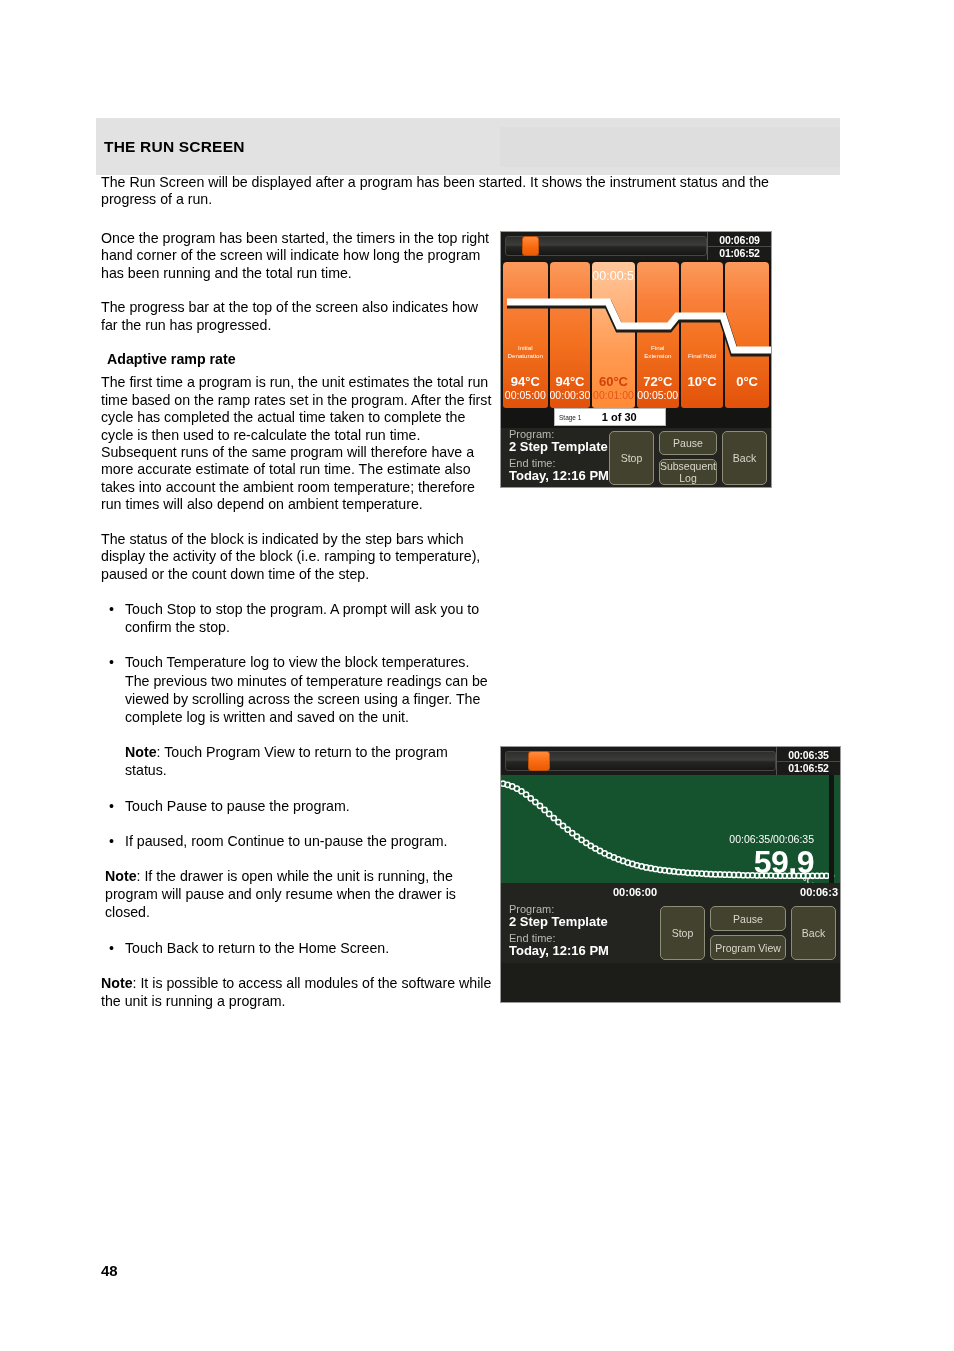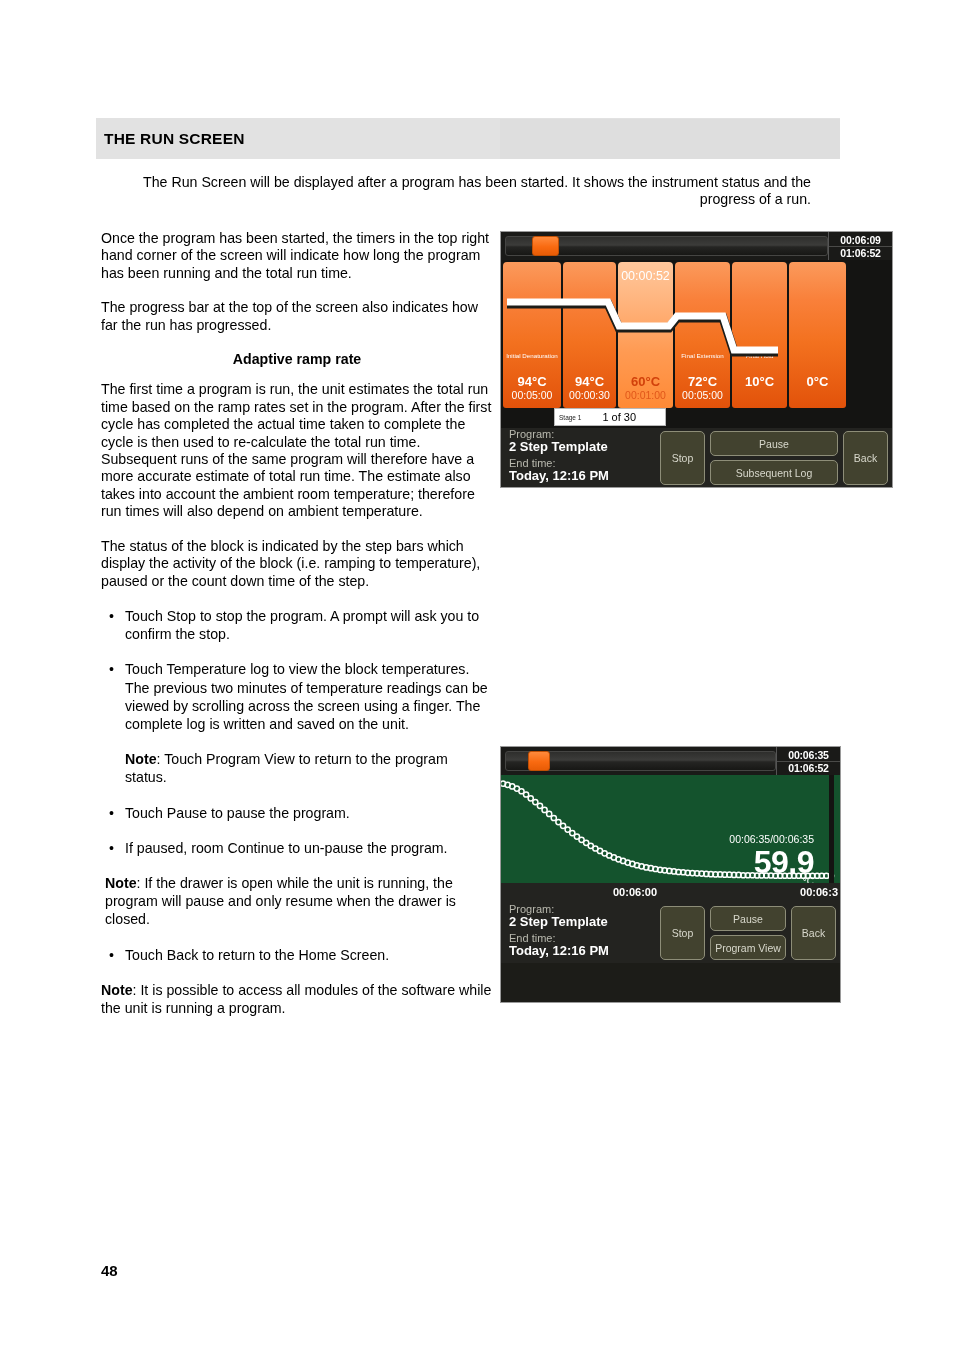--- a/index.html
+++ b/index.html
@@ -15,21 +15,21 @@
     color: #000000;
     overflow: hidden;
   }
 
   
   .header-band {
     position: absolute;
     left: 96px;
     top: 118px;
     width: 744px;
-    height: 41px;
+    height: 57px;
     background: #e2e2e2;
     display: flex;
     align-items: center;
   }
   .header-band .band-left {
     width: 404px;
     height: 40px;
     background: #e2e2e2;
     display: flex;
     align-items: center;
@@ -59,22 +59,21 @@
     font-size: 14.2px;
     line-height: 17.4px;
     margin: 0 0 17px 0;
     text-align: left;
   }
   .para.wide { width: 700px; }
   .subhead {
     font-size: 14.2px;
     line-height: 17.4px;
     font-weight: bold;
-    margin: 13px;
-    text-align: center;
+    margin: 6px;
   }
   .bullet {
     font-size: 14.2px;
     line-height: 18.2px;
     margin: 0 0 17px 0;
     padding-left: 24px;
     position: relative;
   }
   .bullet::before {
     content: "\2022";
@@ -105,21 +104,21 @@
   }
 
   
   .device {
     position: absolute;
     background: #1c1c18;
     border: 1px solid #9a9a9a;
     box-sizing: border-box;
     overflow: hidden;
   }
-  #device-program-view { left: 500px; top: 231px; width: 393px; height: 257px; }
+  #device-program-view { left: 500px; top: 231px; width: 272px; height: 257px; }
   #device-temp-log     { left: 500px; top: 746px; width: 341px; height: 257px; }
 
   
   .top-strip {
     position: relative;
     height: 28px;
     background: #1a1a18;
     display: flex;
   }
   .progress-track {
@@ -245,21 +244,21 @@
   }
   .stage-label {
     font-size: 6.5px;
     color: #222;
     margin-left: 4px;
   }
   .stage-count {
     flex: 1;
     text-align: center;
     font-size: 11px;
-    font-weight: normal;
+    font-weight: bold;
     color: #000;
     margin-right: 8px;
   }
 
   
   .control-bar {
     position: relative;
     height: 60px;
     background: #232320;
     display: flex;
@@ -371,21 +370,21 @@
 </head>
 <body>
 
 <div class="header-band">
   <div class="band-left">
     <span class="header-title">THE RUN SCREEN</span>
   </div>
   <div class="band-right"></div>
 </div>
 
-<p class="para wide" style="position:absolute;left:101px;top:174px;width:710px;text-align:right;">The Run Screen will be displayed after a program has been started. It shows the instrument status and the progress of a run.</p>
+<p class="para wide" style="position:absolute;left:101px;top:174px;width:710px;">The Run Screen will be displayed after a program has been started. It shows the instrument status and the progress of a run.</p>
 
 <div class="text-col" style="top:230px;">
 
   <p class="para">Once the program has been started, the timers in the top right hand corner of the screen will indicate how long the program has been running and the total run time.</p>
 
   <p class="para">The progress bar at the top of the screen also indicates how far the run has progressed.</p>
 
   <p class="subhead">Adaptive ramp rate</p>
   <p class="para">The first time a program is run, the unit estimates the total run time based on the ramp rates set in the program. After the first cycle has completed the actual time taken to complete the cycle is then used to re-calculate the total run time. Subsequent runs of the same program will therefore have a more accurate estimate of total run time. The estimate also takes into account the ambient room temperature; therefore run times will also depend on ambient temperature.</p>
 

